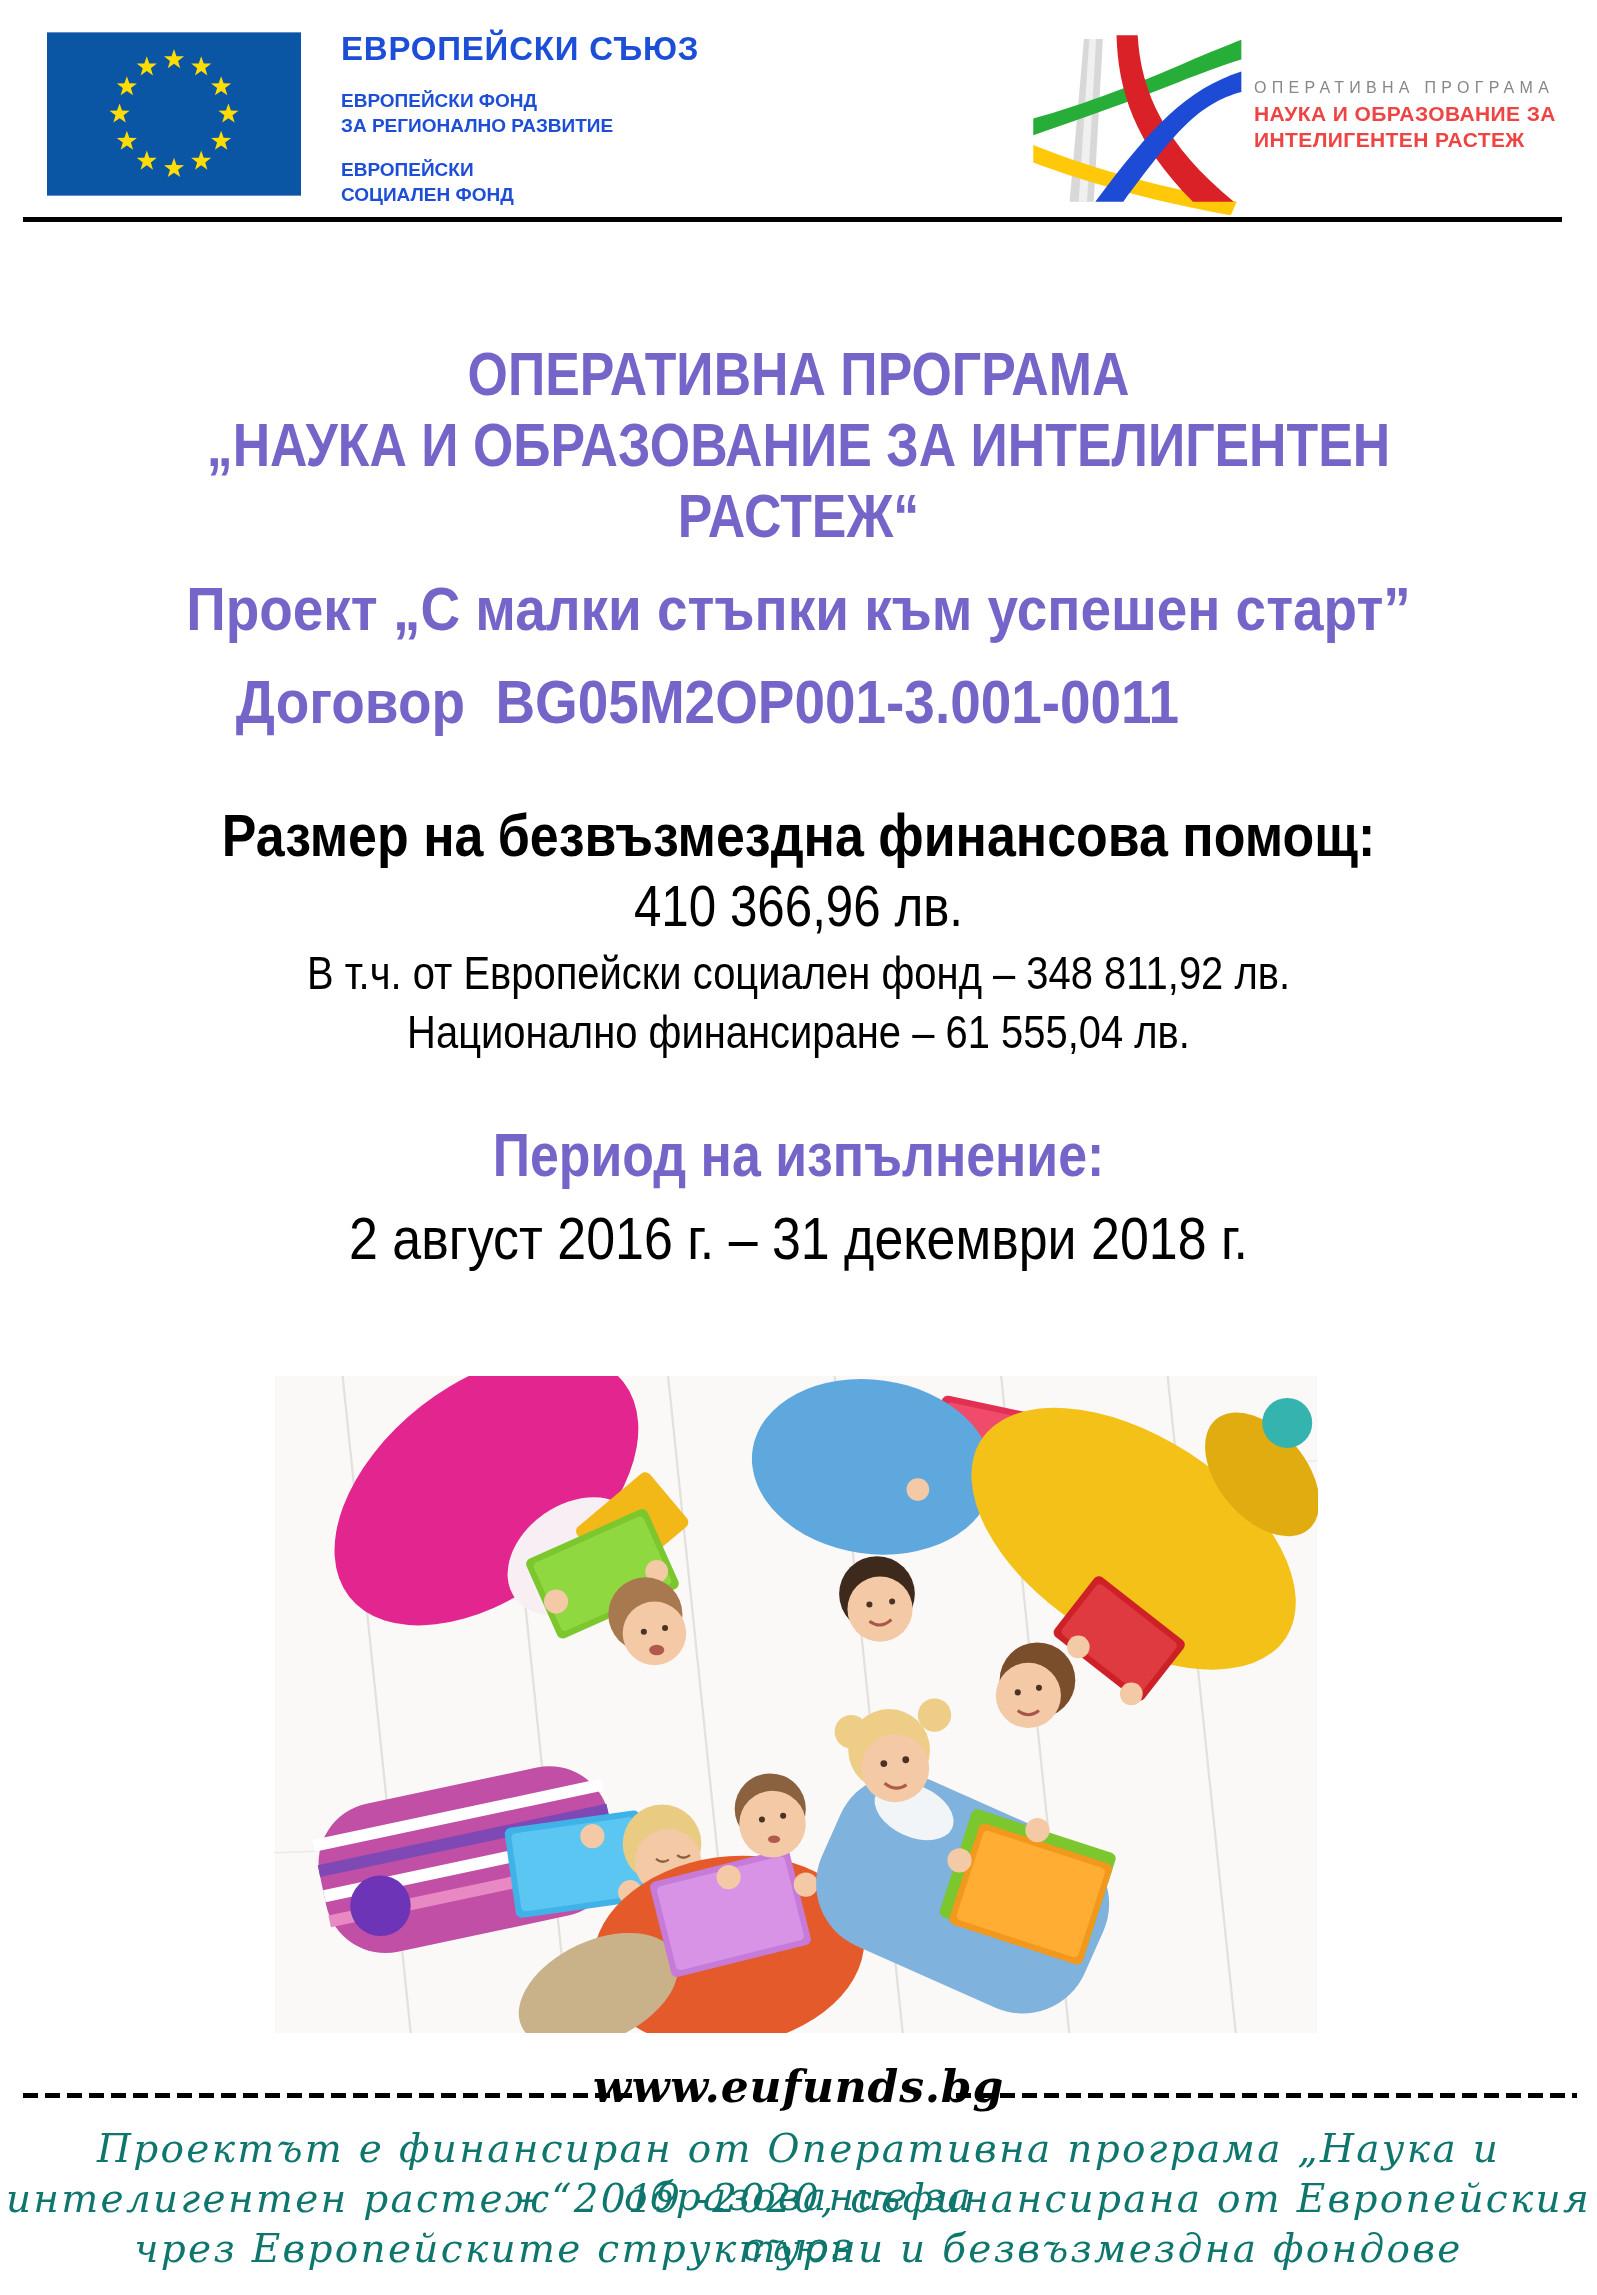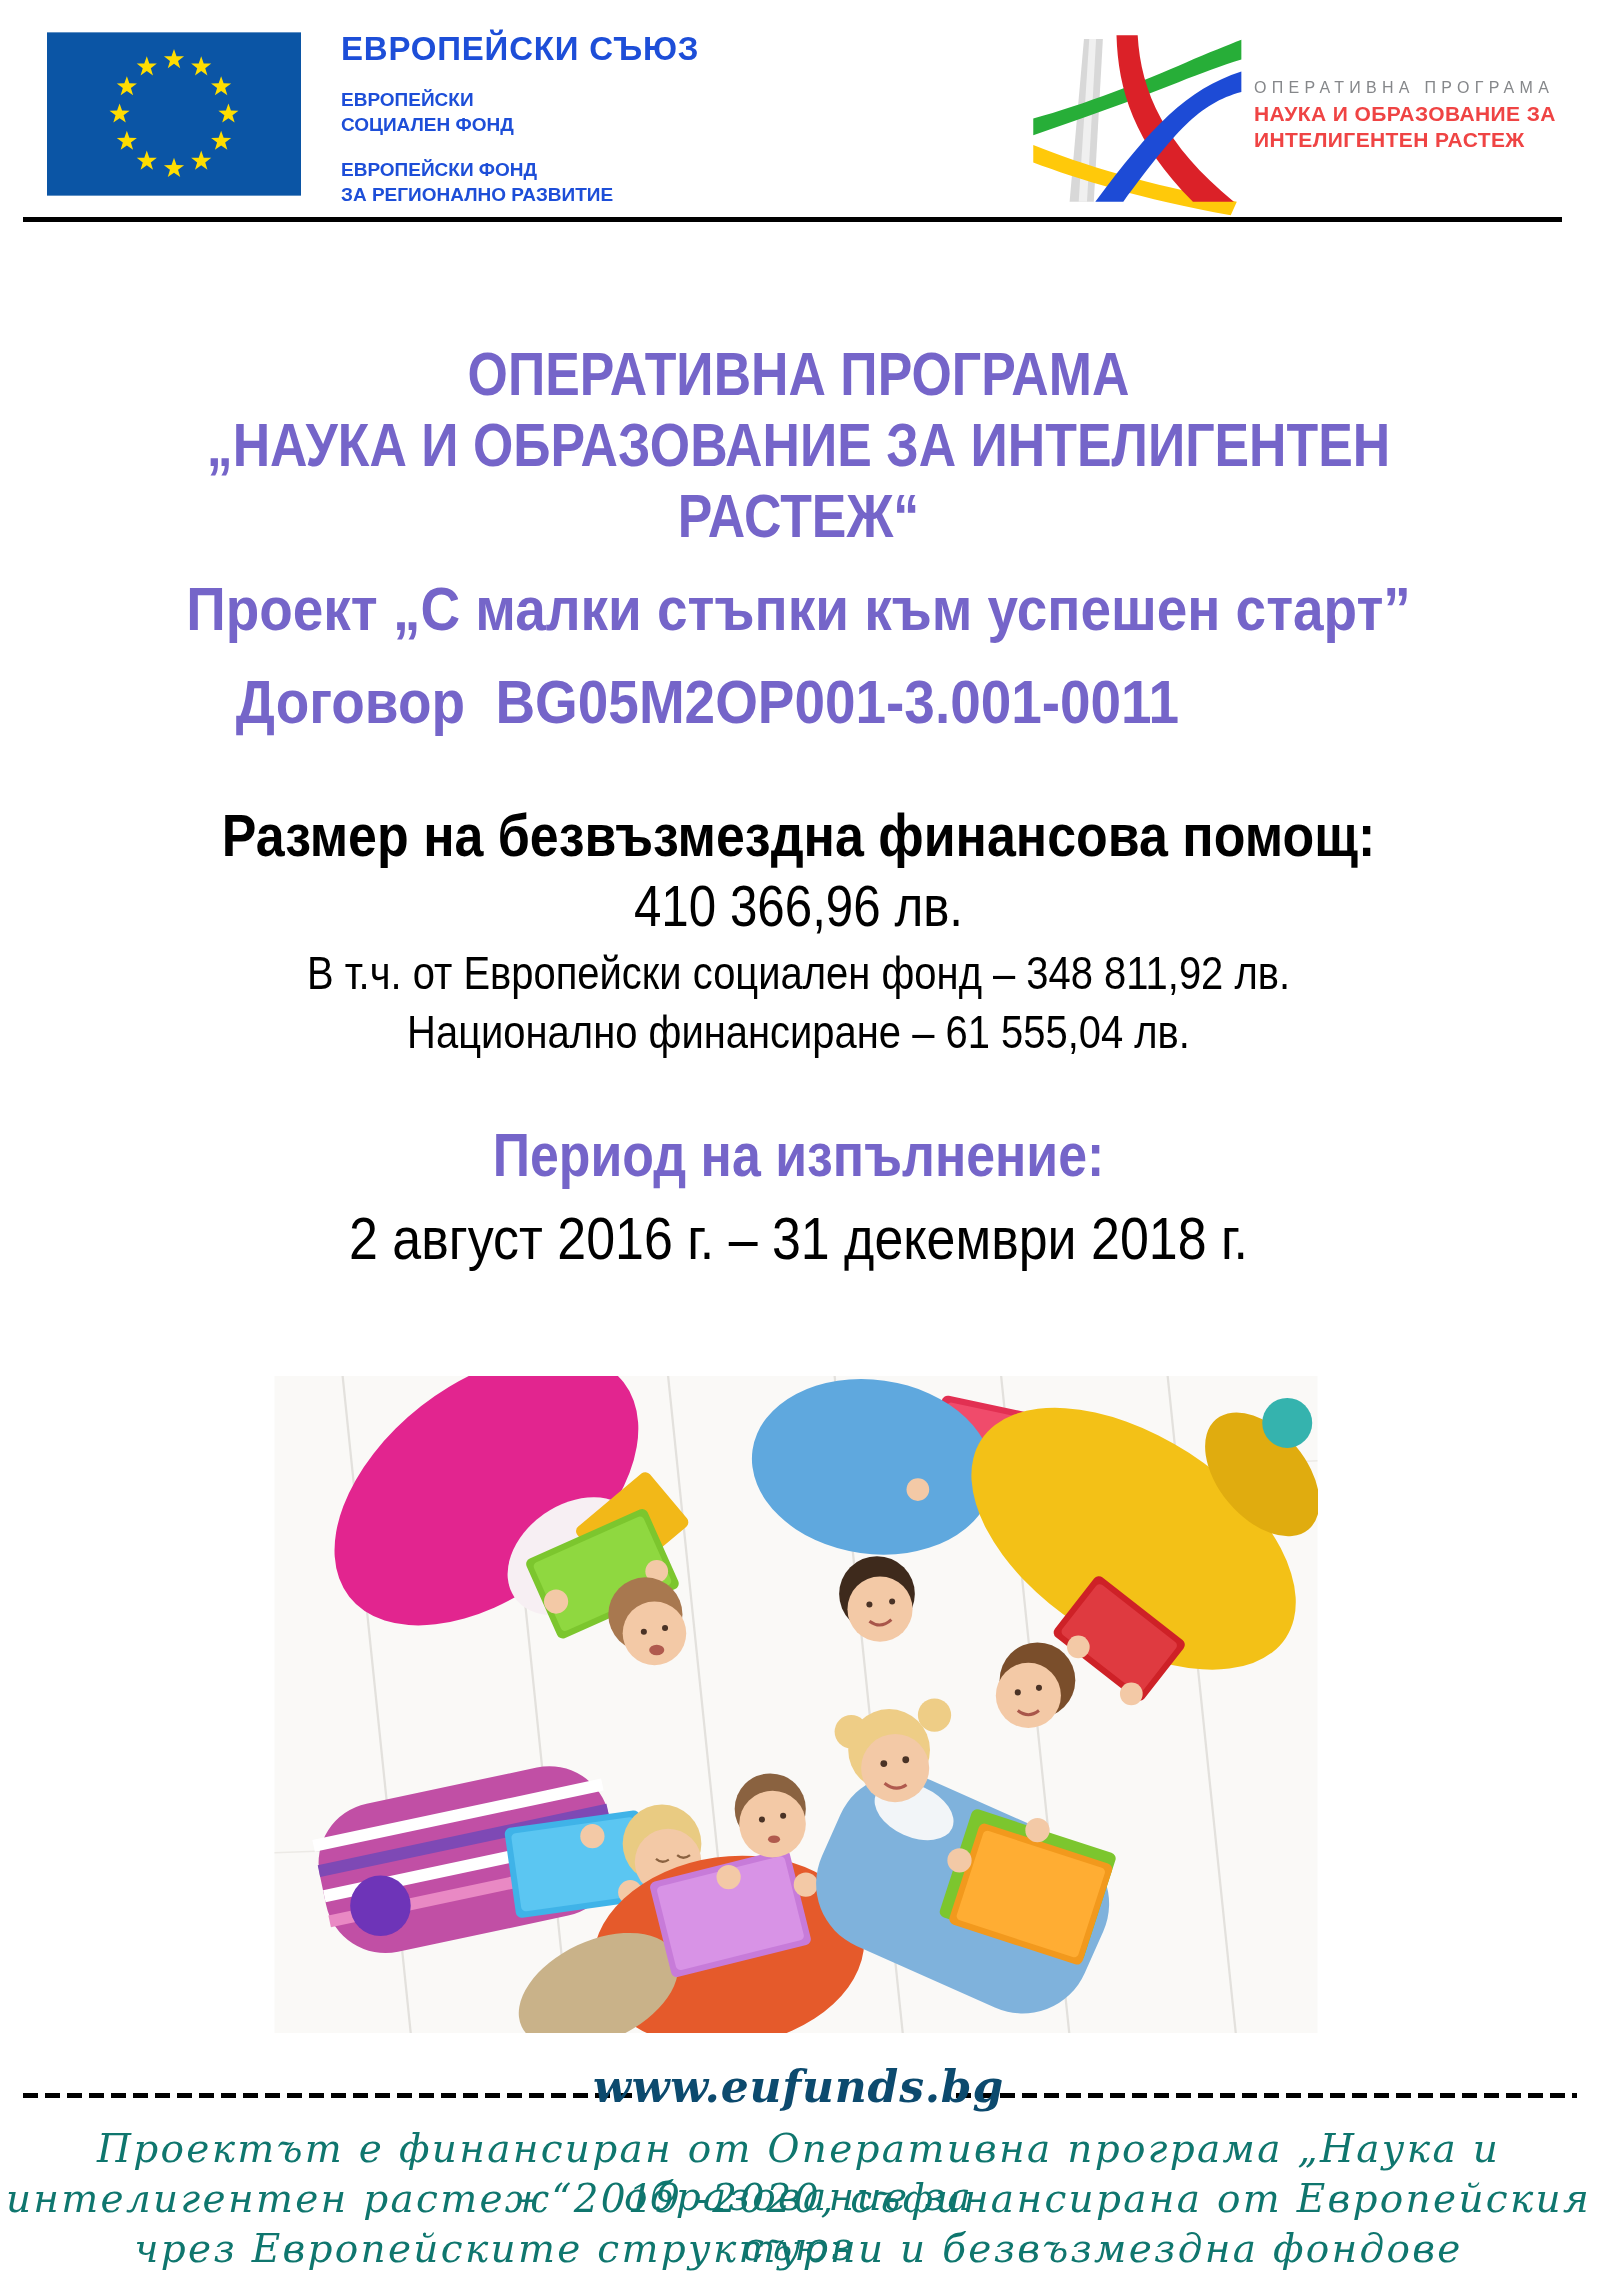--- a/index.html
+++ b/index.html
@@ -41,21 +41,21 @@
   .period-d{top:1204px;font-size:59px;line-height:71px;transform:scaleX(0.88);}
 
   
   .photo{left:274px;top:1376px;width:1044px;height:657px;}
 
   
   .dash{top:2093px;height:4.5px;background:repeating-linear-gradient(90deg,#000 0 15px,transparent 15px 22px);}
   .dash-left{left:23px;width:623px;}
   .dash-right{left:956px;width:621px;}
   .site{top:2060px;font-family:"DejaVu Serif",serif;font-style:italic;font-weight:bold;
-        font-size:44px;line-height:53px;color:#0c4a6e;letter-spacing:0.8px;}
+        font-size:44px;line-height:53px;color:#000000;letter-spacing:0.8px;}
   .foot{font-family:"DejaVu Serif",serif;font-style:italic;color:#0f766e;
         font-size:39px;line-height:48px;letter-spacing:2.3px;}
   .foot-1{top:2125px;}
   .foot-2{top:2175px;}
   .foot-3{top:2225px;}
 </style>
 </head>
 <body>
 
 <div class="abs eu-flag">
@@ -73,27 +73,27 @@
       <path transform="translate(105.65,144)" d="M0,-14 L3.29,-4.53 13.31,-4.33 5.33,1.73 8.23,11.33 0,5.6 -8.23,11.33 -5.33,1.73 -13.31,-4.33 -3.29,-4.53 Z"></path>
       <path transform="translate(96,108)" d="M0,-14 L3.29,-4.53 13.31,-4.33 5.33,1.73 8.23,11.33 0,5.6 -8.23,11.33 -5.33,1.73 -13.31,-4.33 -3.29,-4.53 Z"></path>
       <path transform="translate(105.65,72)" d="M0,-14 L3.29,-4.53 13.31,-4.33 5.33,1.73 8.23,11.33 0,5.6 -8.23,11.33 -5.33,1.73 -13.31,-4.33 -3.29,-4.53 Z"></path>
       <path transform="translate(132,45.65)" d="M0,-14 L3.29,-4.53 13.31,-4.33 5.33,1.73 8.23,11.33 0,5.6 -8.23,11.33 -5.33,1.73 -13.31,-4.33 -3.29,-4.53 Z"></path>
     </g>
   </svg>
 </div>
 
 <div class="abs eu-text">
   <div class="eu-title">ЕВРОПЕЙСКИ СЪЮЗ</div>
+  <div class="eu-small eu-small-2">
+    <div>ЕВРОПЕЙСКИ ФОНД</div>
+    <div>ЗА РЕГИОНАЛНО РАЗВИТИЕ</div>
+  </div>
   <div class="eu-small eu-small-1">
     <div>ЕВРОПЕЙСКИ</div>
     <div>СОЦИАЛЕН ФОНД</div>
-  </div>
-  <div class="eu-small eu-small-2">
-    <div>ЕВРОПЕЙСКИ ФОНД</div>
-    <div>ЗА РЕГИОНАЛНО РАЗВИТИЕ</div>
   </div>
 </div>
 
 <div class="abs op-logo">
   <svg width="227" height="197" viewBox="0 0 300 260">
     <polygon points="70,25 95,25 83,240 51,240" fill="#D8D8D8"></polygon>
     <polygon points="77,25 86,25 74,240 63,240" fill="#F0F0F0"></polygon>
     <path d="M3,165 C70,192 150,216 272,240 L264,258 C145,236 62,210 3,188 Z" fill="#FFC90A"></path>
     <path d="M3,130 C70,112 150,80 205,56 C235,43 260,33 278,26 L278,52 C252,60 225,70 195,82 C135,106 62,132 3,152 Z" fill="#27AE38"></path>
     <path d="M113,20 L141,20 C145,95 177,165 268,240 L214,240 C136,162 115,92 113,20 Z" fill="#DB2128"></path>

